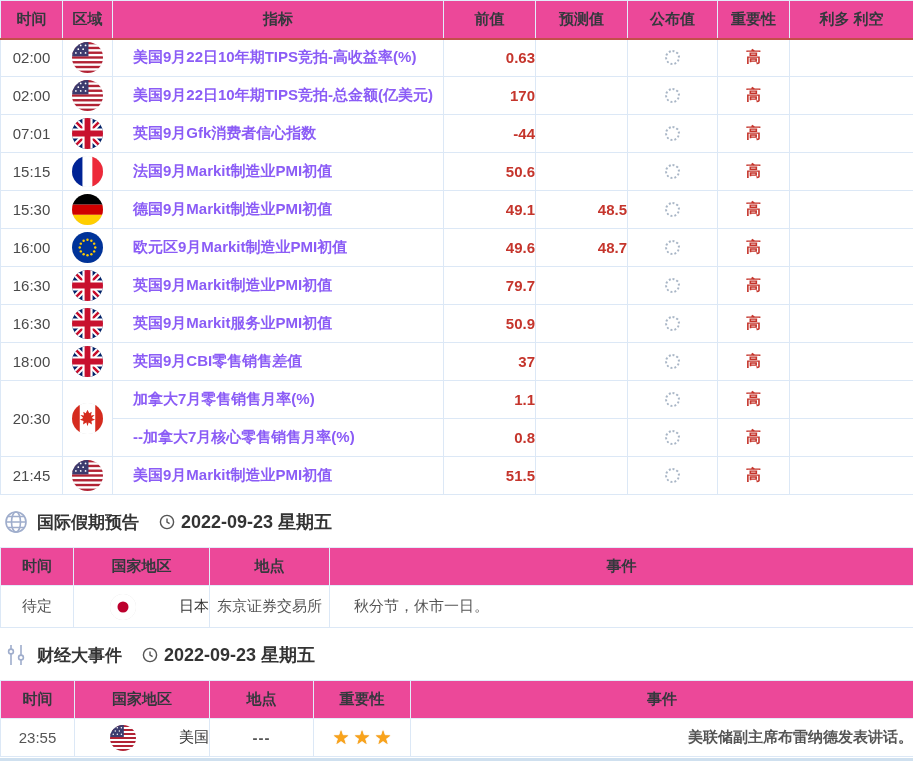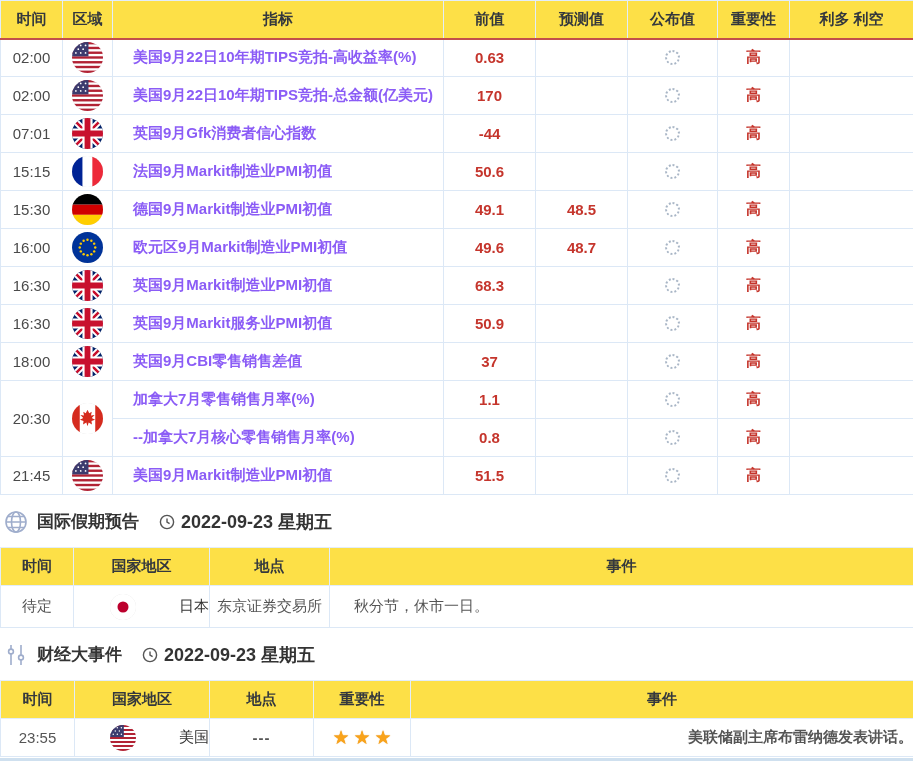--- a/index.html
+++ b/index.html
@@ -6,46 +6,46 @@
   html,body { background:#fff; }
   body {
     width:913px; height:779px; overflow:hidden;
     font-family:"Liberation Sans","DejaVu Sans",sans-serif;
     color:#333;
   }
   .page { width:913px; position:relative; }
 
   table { border-collapse:collapse; table-layout:fixed; width:913px; background:#fff; }
   th {
-    background:#fde047; color:#34383d; font-weight:bold; font-size:15px;
+    background:#ec4899; color:#34383d; font-weight:bold; font-size:15px;
     border:1px solid #e2edfa; height:38px; text-align:center; vertical-align:middle;
   }
   td {
     border:1px solid #dce8f6; font-size:15px; text-align:center; vertical-align:middle;
     background:#fff;
   }
 
   
   .main-table th { border-bottom:2px solid #c24f4b; }
   .main-table td { height:38px; }
   .cell-time { color:#4a4a4a; }
   .cell-indicator { text-align:left; padding-left:20px; color:#8b5cf6; font-weight:bold; }
-  .cell-value { color:#c5352c; font-weight:bold; }
+  .cell-value { color:#c5352c; font-weight:bold;text-align:right; }
   .cell-importance { color:#c5352c; font-weight:bold; }
   .flag { border-radius:50%; overflow:hidden; margin:0 auto; box-shadow:inset 0 0 0 1px rgba(0,0,0,.14); font-size:0; }
   .flag svg { width:100%; height:100%; display:block; }
   .flag-31 { width:31px; height:31px; }
   .flag-26 { width:26px; height:26px; }
   .spinner {
     width:15px; height:15px; border-radius:50%;
     border:2px dotted #a9b6c6; margin:0 auto;
   }
 
   
-  .section { display:flex; padding:15px 6px 13px 4px; }
+  .section { display:flex; align-items:center; padding:15px 6px 13px 4px; }
   .section-icon { width:24px; height:24px; margin-right:9px; flex:0 0 auto; }
   .section-title { font-size:17px; font-weight:bold; color:#333; margin-right:20px; }
   .section-date { display:flex; align-items:center; font-size:18px; font-weight:bold; color:#333; }
   .clock-icon { width:16px; height:16px; margin-right:6px; }
 
   
   .sub-table td { color:#555; }
   .holiday-table td { height:42px; }
   .events-table td { height:38px;margin-left:8px; }
   .cell-country { display:flex; align-items:center; justify-content:center; gap:8px; color:#333; height:100%; }
@@ -257,21 +257,21 @@
               <svg viewBox="0 0 32 32">
                 <rect width="32" height="32" fill="#012169"></rect>
                 <path d="M0 0 32 32 M32 0 0 32" stroke="#fff" stroke-width="6.5"></path>
                 <path d="M0 0 32 32 M32 0 0 32" stroke="#C8102E" stroke-width="2.6"></path>
                 <path d="M16 0 V32 M0 16 H32" stroke="#fff" stroke-width="10.5"></path>
                 <path d="M16 0 V32 M0 16 H32" stroke="#C8102E" stroke-width="6"></path>
               </svg>
             </div>
           </td>
           <td class="cell-indicator">英国9月Markit制造业PMI初值</td>
-          <td class="cell-value">68.3</td>
+          <td class="cell-value">79.7</td>
           <td class="cell-value"></td>
           <td>
             <div class="spinner"></div>
           </td>
           <td class="cell-importance">高</td>
           <td></td>
         </tr>
         <tr>
           <td class="cell-time" rowspan="1">16:30</td>
           <td rowspan="1">

